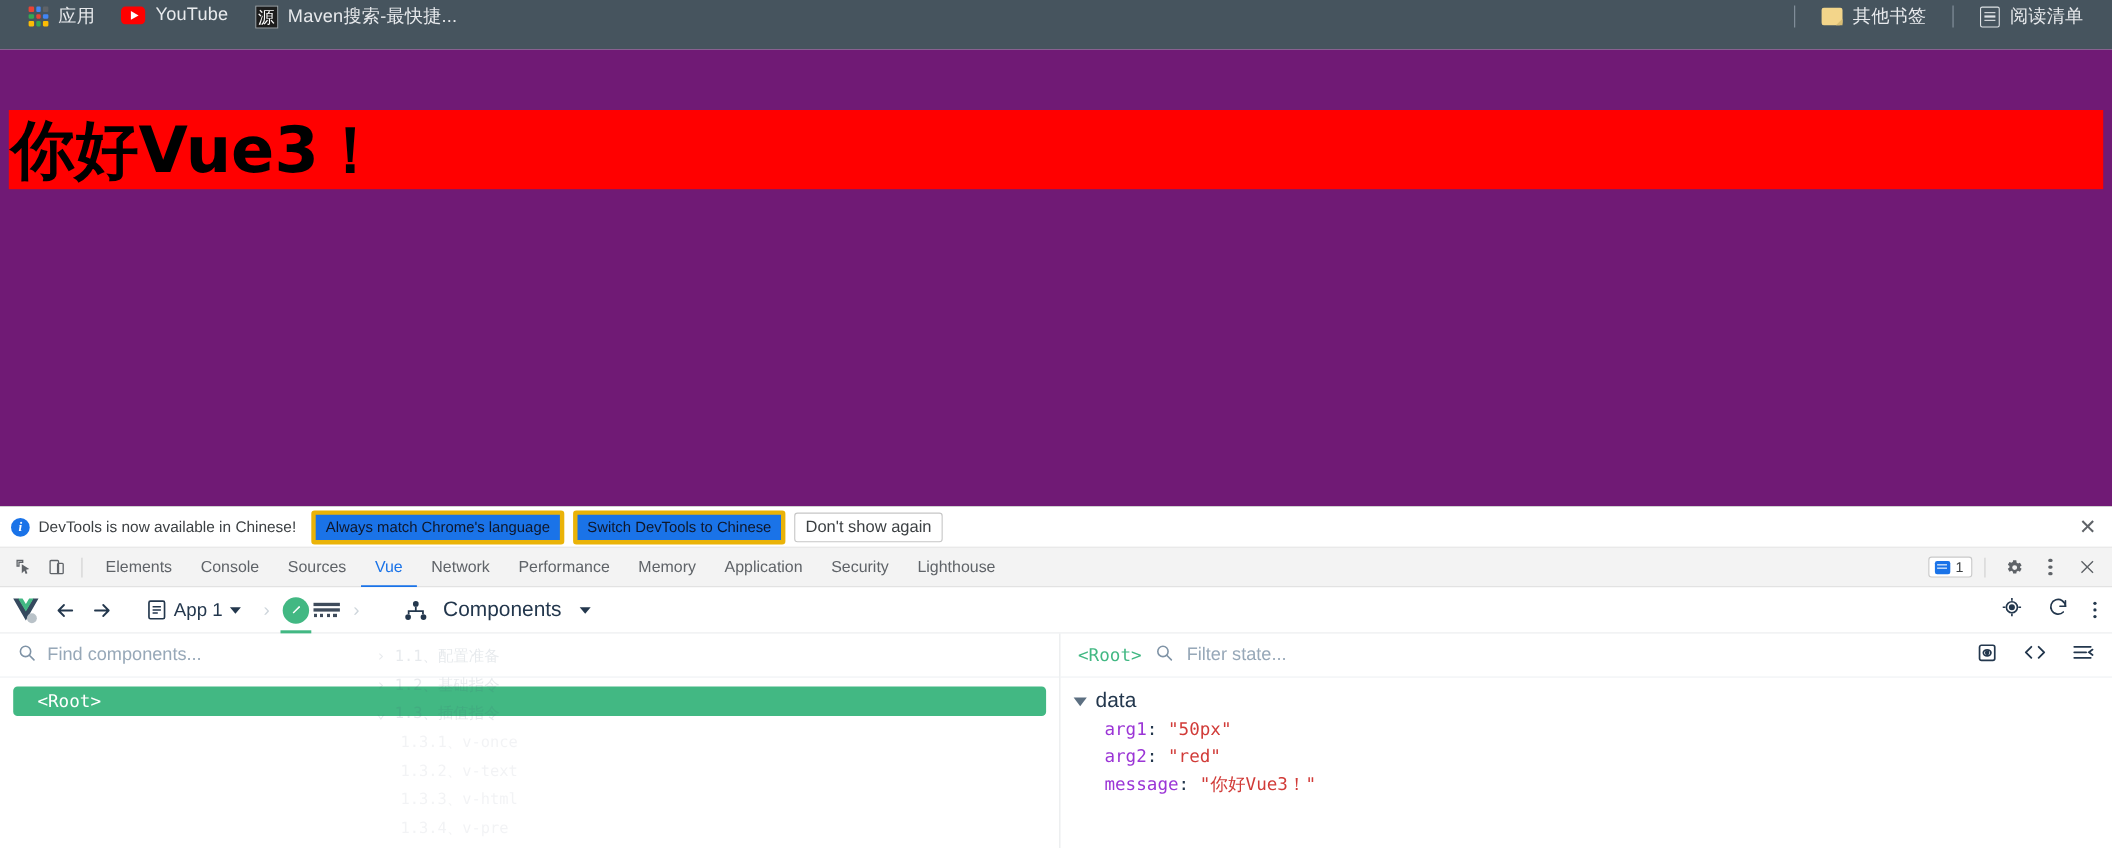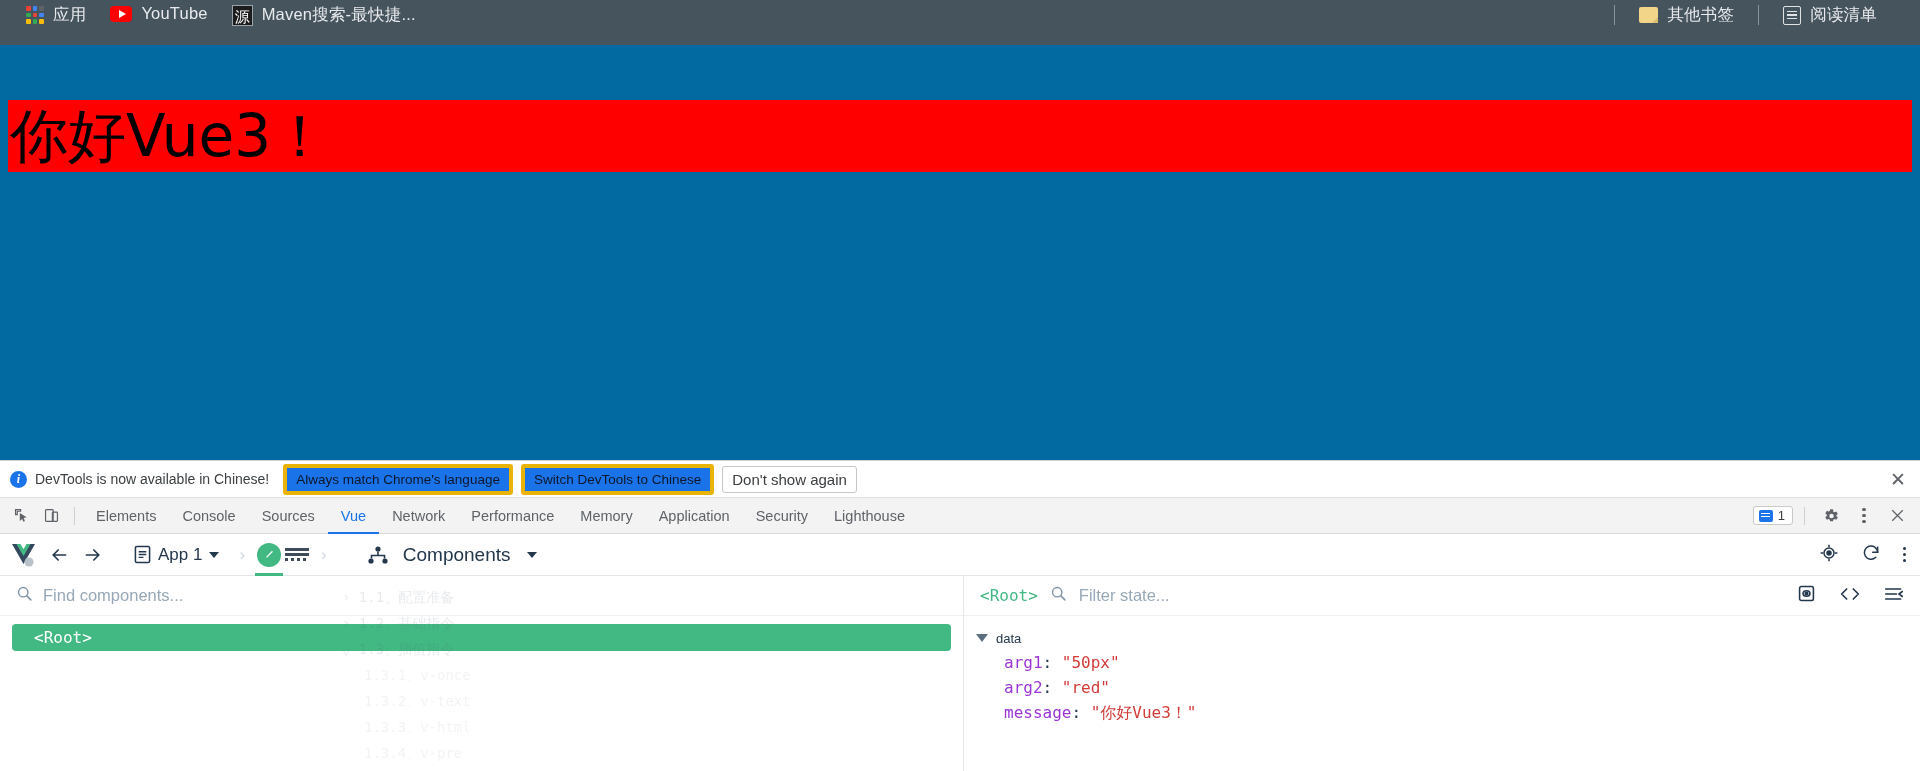--- a/index.html
+++ b/index.html
@@ -39,39 +39,39 @@
     border-left: 7px solid #fff;
     border-top: 4.5px solid transparent;
     border-bottom: 4.5px solid transparent;
     margin-left: 2px;
   }
   .maven-icon {
     width: 21px; height: 21px; background: #1c1c1c; color: #fff;
     font-size: 15px; line-height: 21px; text-align: center;
     border: 1px solid #9aa4ab;
   }
-  .bm-right { position: absolute; right: 31px; display: flex; align-items: center; }
+  .bm-right { position: absolute; right: 14px; display: flex; align-items: center; }
   .bm-sep { width: 1px; height: 20px; background: #8794a0; margin: 0 12px; }
   .folder-icon {
     width: 19px; height: 16px; background: #f3d58a; border-radius: 2px 2px 3px 2px;
     position: relative;
   }
   .folder-icon::after {
     content:""; position:absolute; right:0; bottom:0;
     border-bottom: 6px solid #d9bd73; border-left: 6px solid transparent;
   }
   .reading-icon {
     width: 18px; height: 19px; border: 1.6px solid #dfe3e6; border-radius: 2px;
     display: flex; flex-direction: column; justify-content: center; gap: 2px; padding: 0 3px;
   }
   .reading-icon i { display:block; height: 1.6px; background: #dfe3e6; }
 
   
   .page {
-    height: 415px; background: #0369a1; position: relative;
+    height: 415px; background: #701a75; position: relative; font-weight: bold;
   }
   .banner {
     position: absolute; left: 8px; top: 55px; right: 8px;
     background: #ff0000; height: 72px;
     display: flex; align-items: center;
   }
   .banner-text {
     font-size: 58px; line-height: 1; color: #000;
     font-family: "DejaVu Sans", "Liberation Sans", sans-serif;
     padding-left: 2px;
@@ -208,21 +208,21 @@
     background: transparent; width: 400px;
     font-family: "Liberation Sans", sans-serif;
   }
   .filter-input::placeholder { color: #97a8b8; }
   .state-head-right { position:absolute; right: 16px; display:flex; align-items:center; gap: 24px; }
 
   .state-body { padding: 10px 0 0 12px; }
   .state-group { display:flex; align-items:center; gap:8px; height: 24px; }
   .tri-down { width:0;height:0;border-left:6px solid transparent;border-right:6px solid transparent;
     border-top:8px solid #5c6f81; }
-  .group-label { font-size:13px; color:#23374d; }
+  .group-label { font-size:19px; color:#23374d; }
   .kv {
     font-family: "DejaVu Sans Mono", "Liberation Mono", monospace;
     font-size: 16px; line-height: 25px; padding-left: 28px; white-space: pre;
   }
   .k { color: #9b35d6; }
   .colon { color: #23374d; }
   .s { color: #d13b38; }
 
   
   .ghost {

